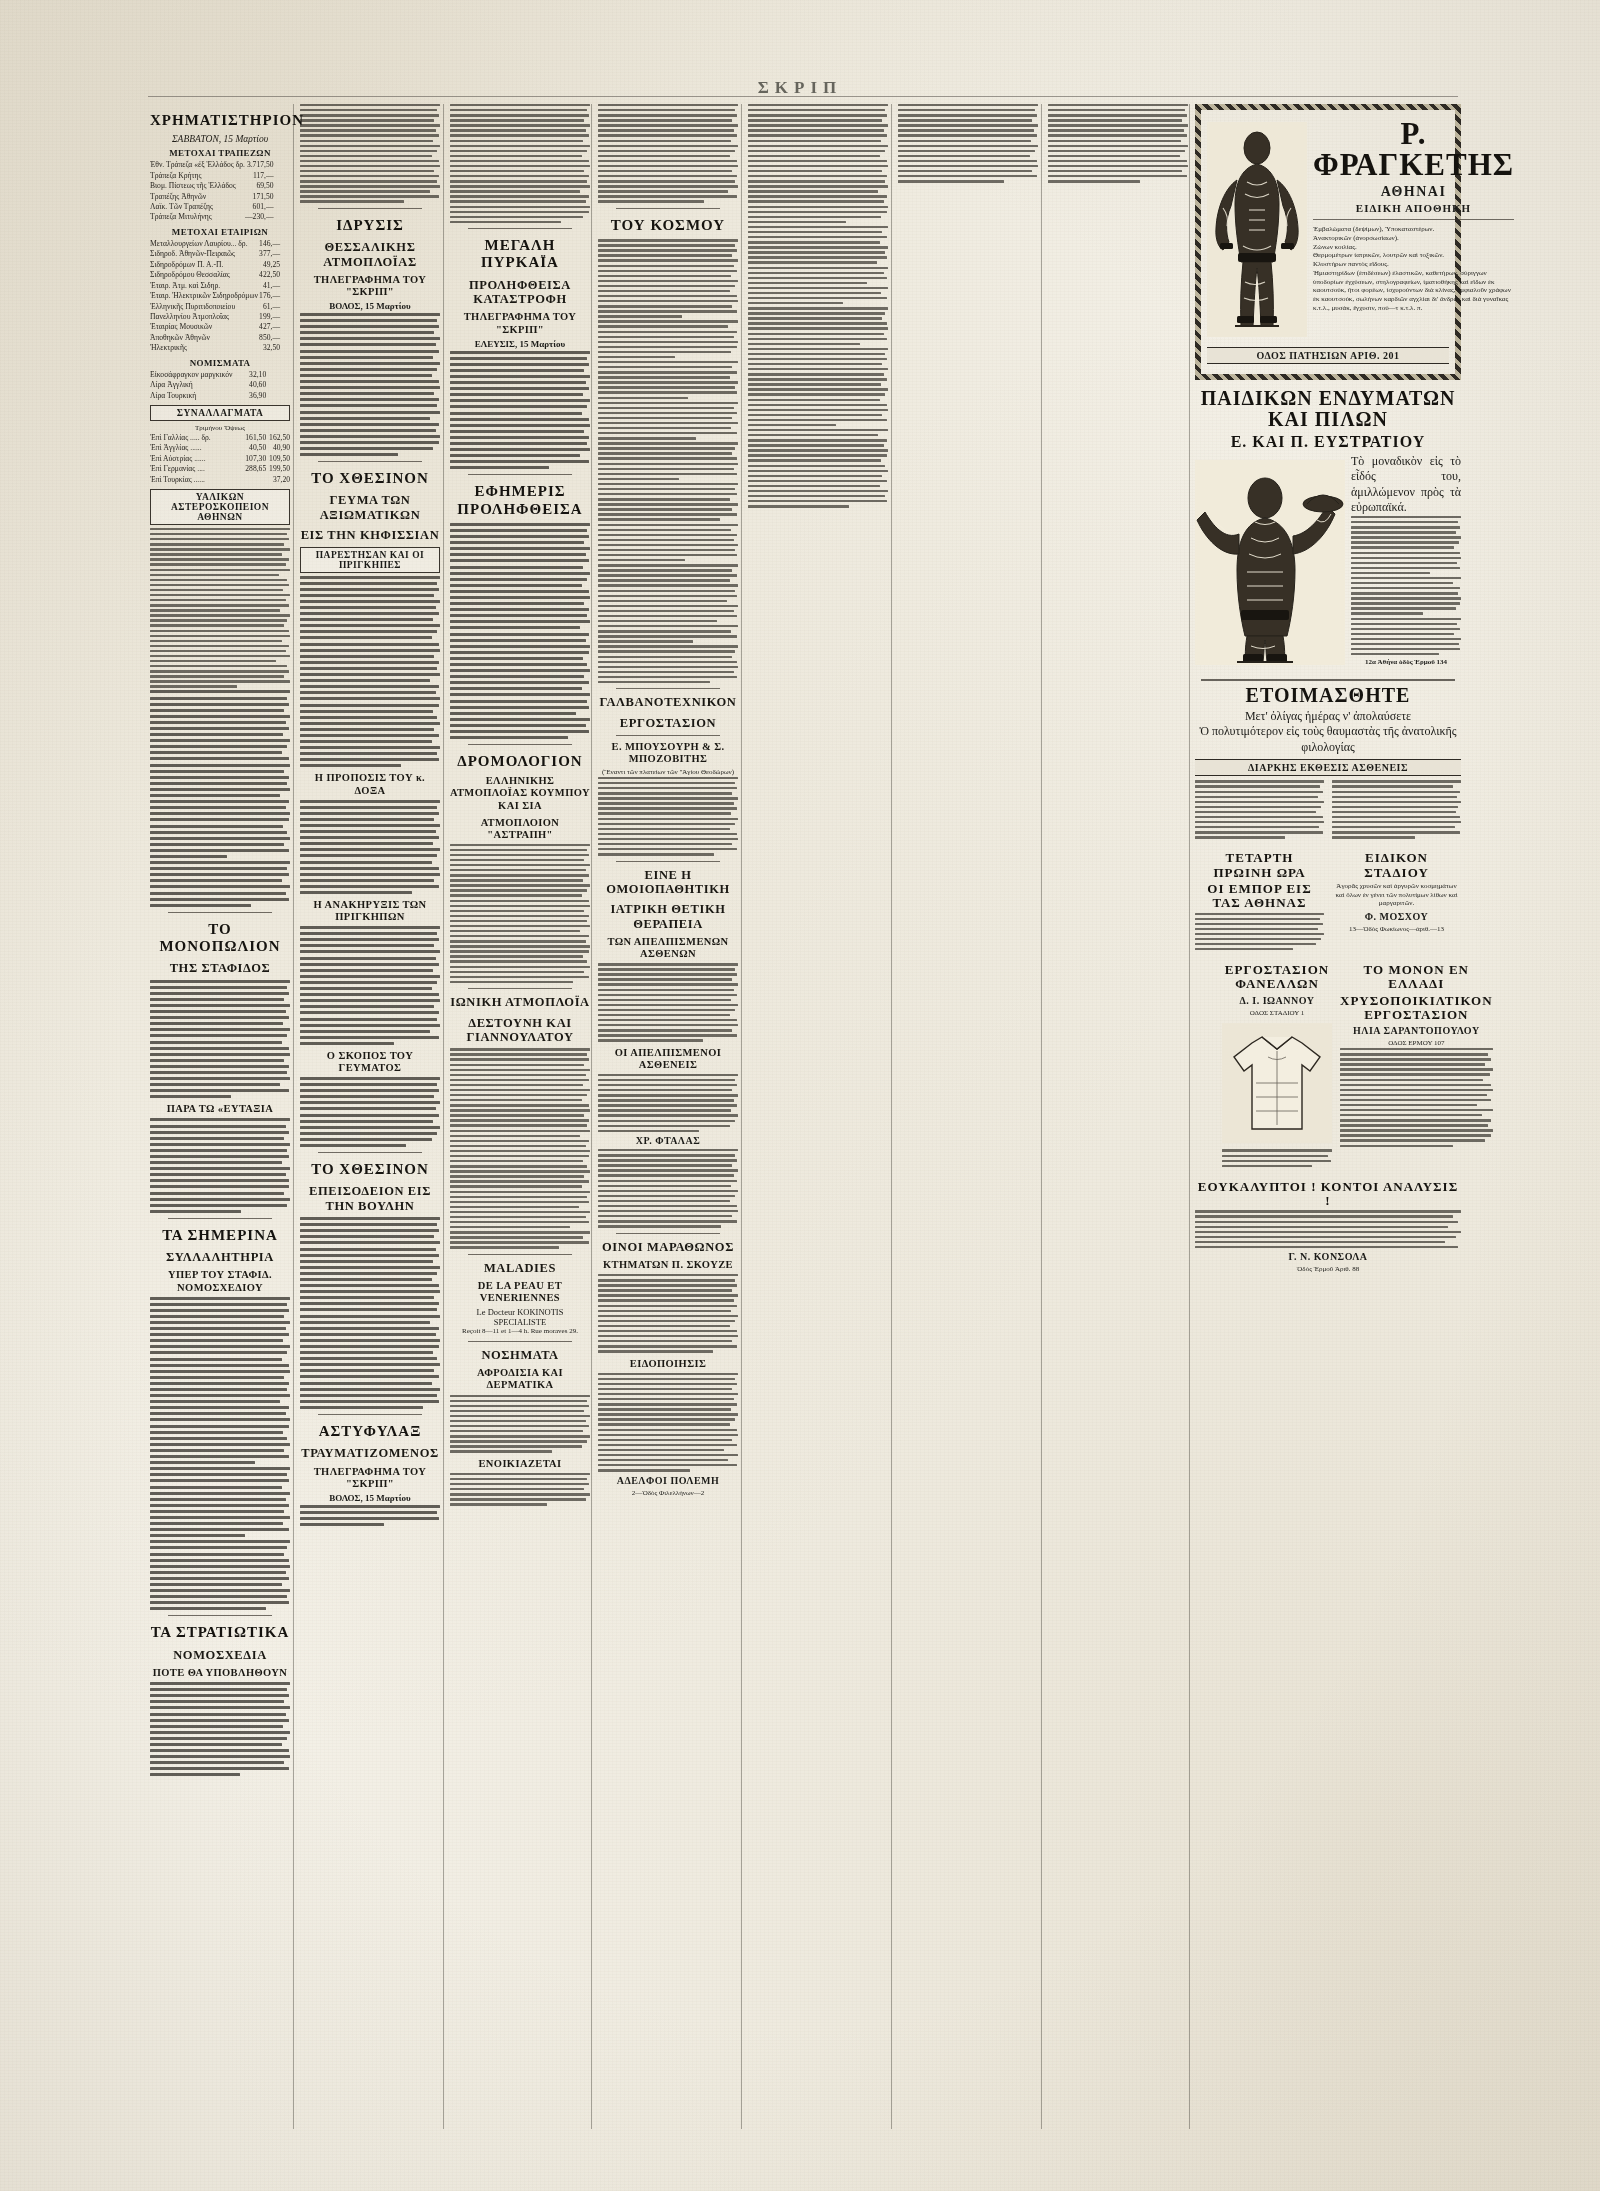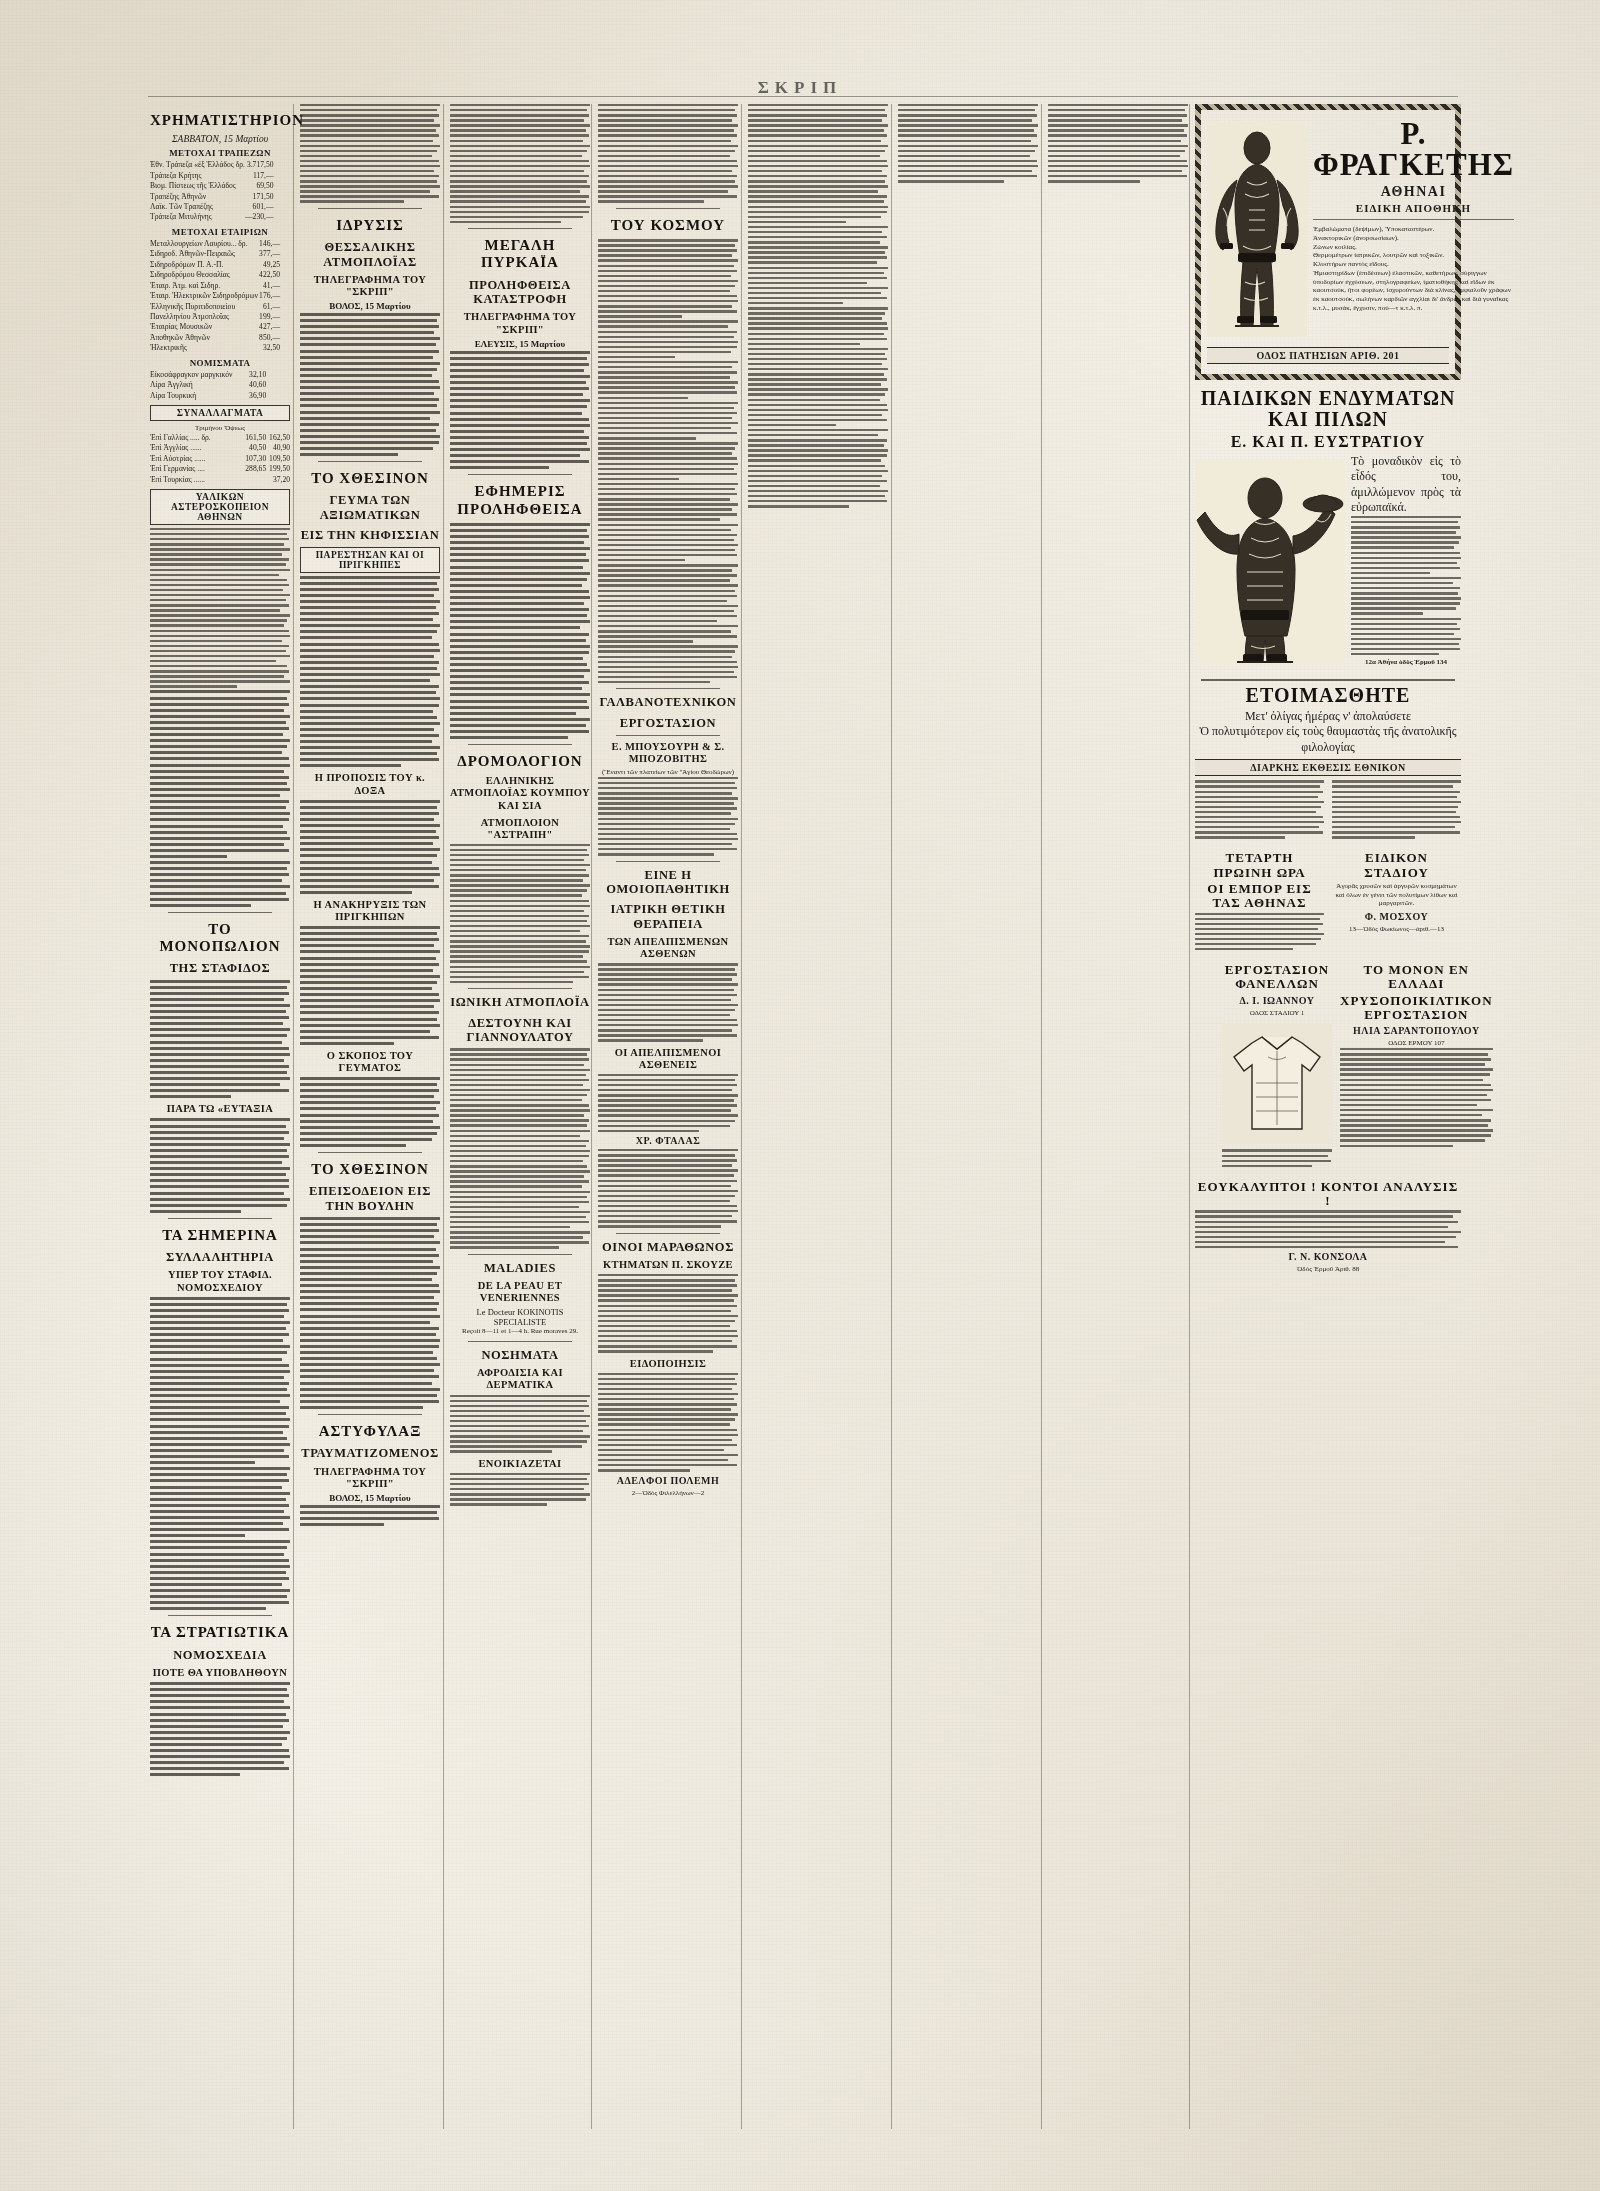--- a/index.html
+++ b/index.html
@@ -1429,21 +1429,21 @@
           <div class="ctr xsmall" style="font-weight:bold;">12α Ἀθήνα ὁδὸς Ἑρμοῦ 134</div>
         </div>
       </div>
     </div>
 
     <div class="ad">
       <hr class="hr thick">
       <div class="hugead h2a">ΕΤΟΙΜΑΣΘΗΤΕ</div>
       <div class="ctr small">Μετ' ὀλίγας ἡμέρας ν' ἀπολαύσετε</div>
       <div class="ctr small">Ὁ πολυτιμότερον εἰς τοὺς θαυμαστὰς τῆς ἀνατολικῆς φιλολογίας</div>
-      <div class="adbanner">ΔΙΑΡΚΗΣ ΕΚΘΕΣΙΣ ΕΘΝΙΚΟΝ</div>
+      <div class="adbanner">ΔΙΑΡΚΗΣ ΕΚΘΕΣΙΣ ΑΣΘΕΝΕΙΣ</div>
       <div class="two">
         <div class="lines tiny">
           <i style="width:100%"></i>
             <i style="width:97%"></i>
             <i style="width:99%"></i>
             <i style="width:95%"></i>
           <i style="width:100%"></i>
             <i style="width:98%"></i>
             <i style="width:94%"></i>
             <i style="width:99%"></i>

